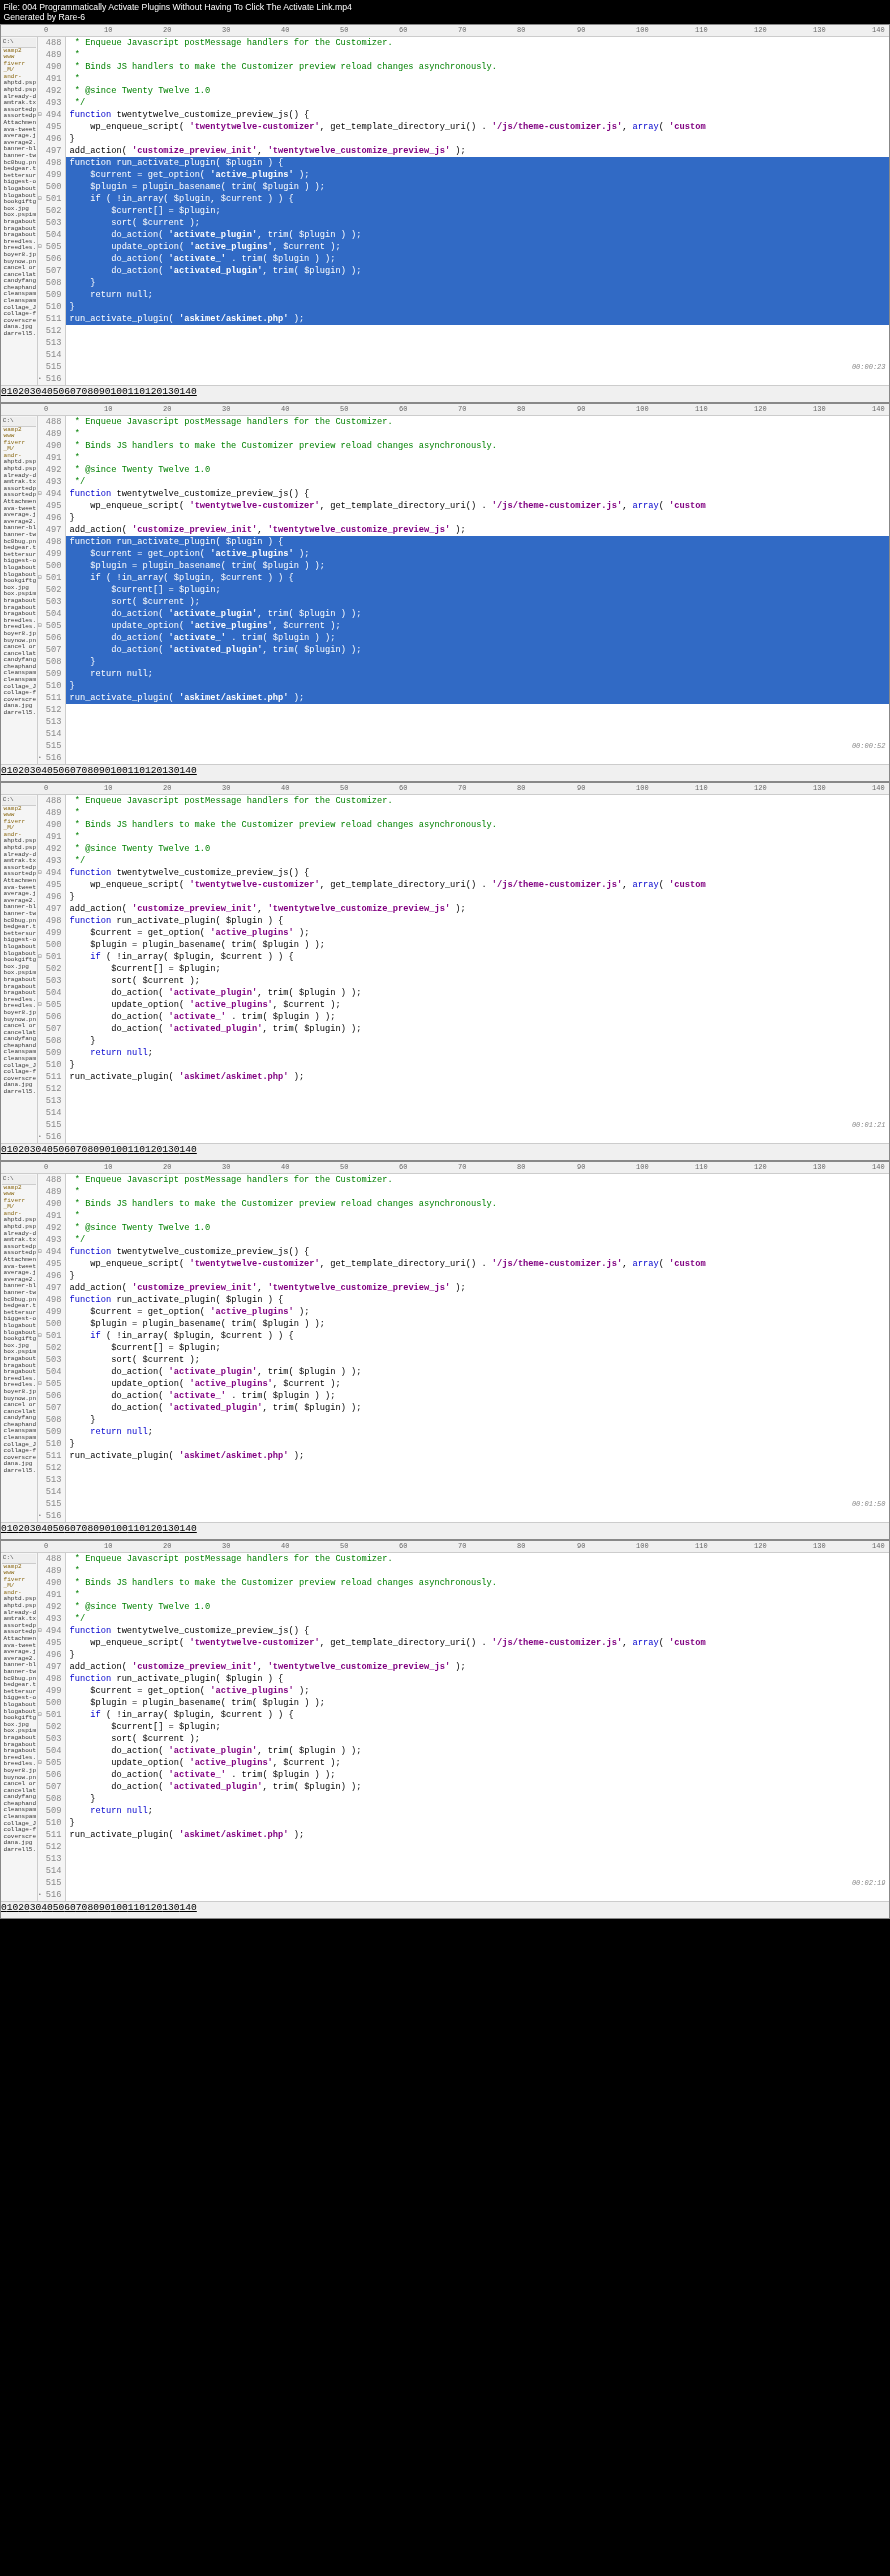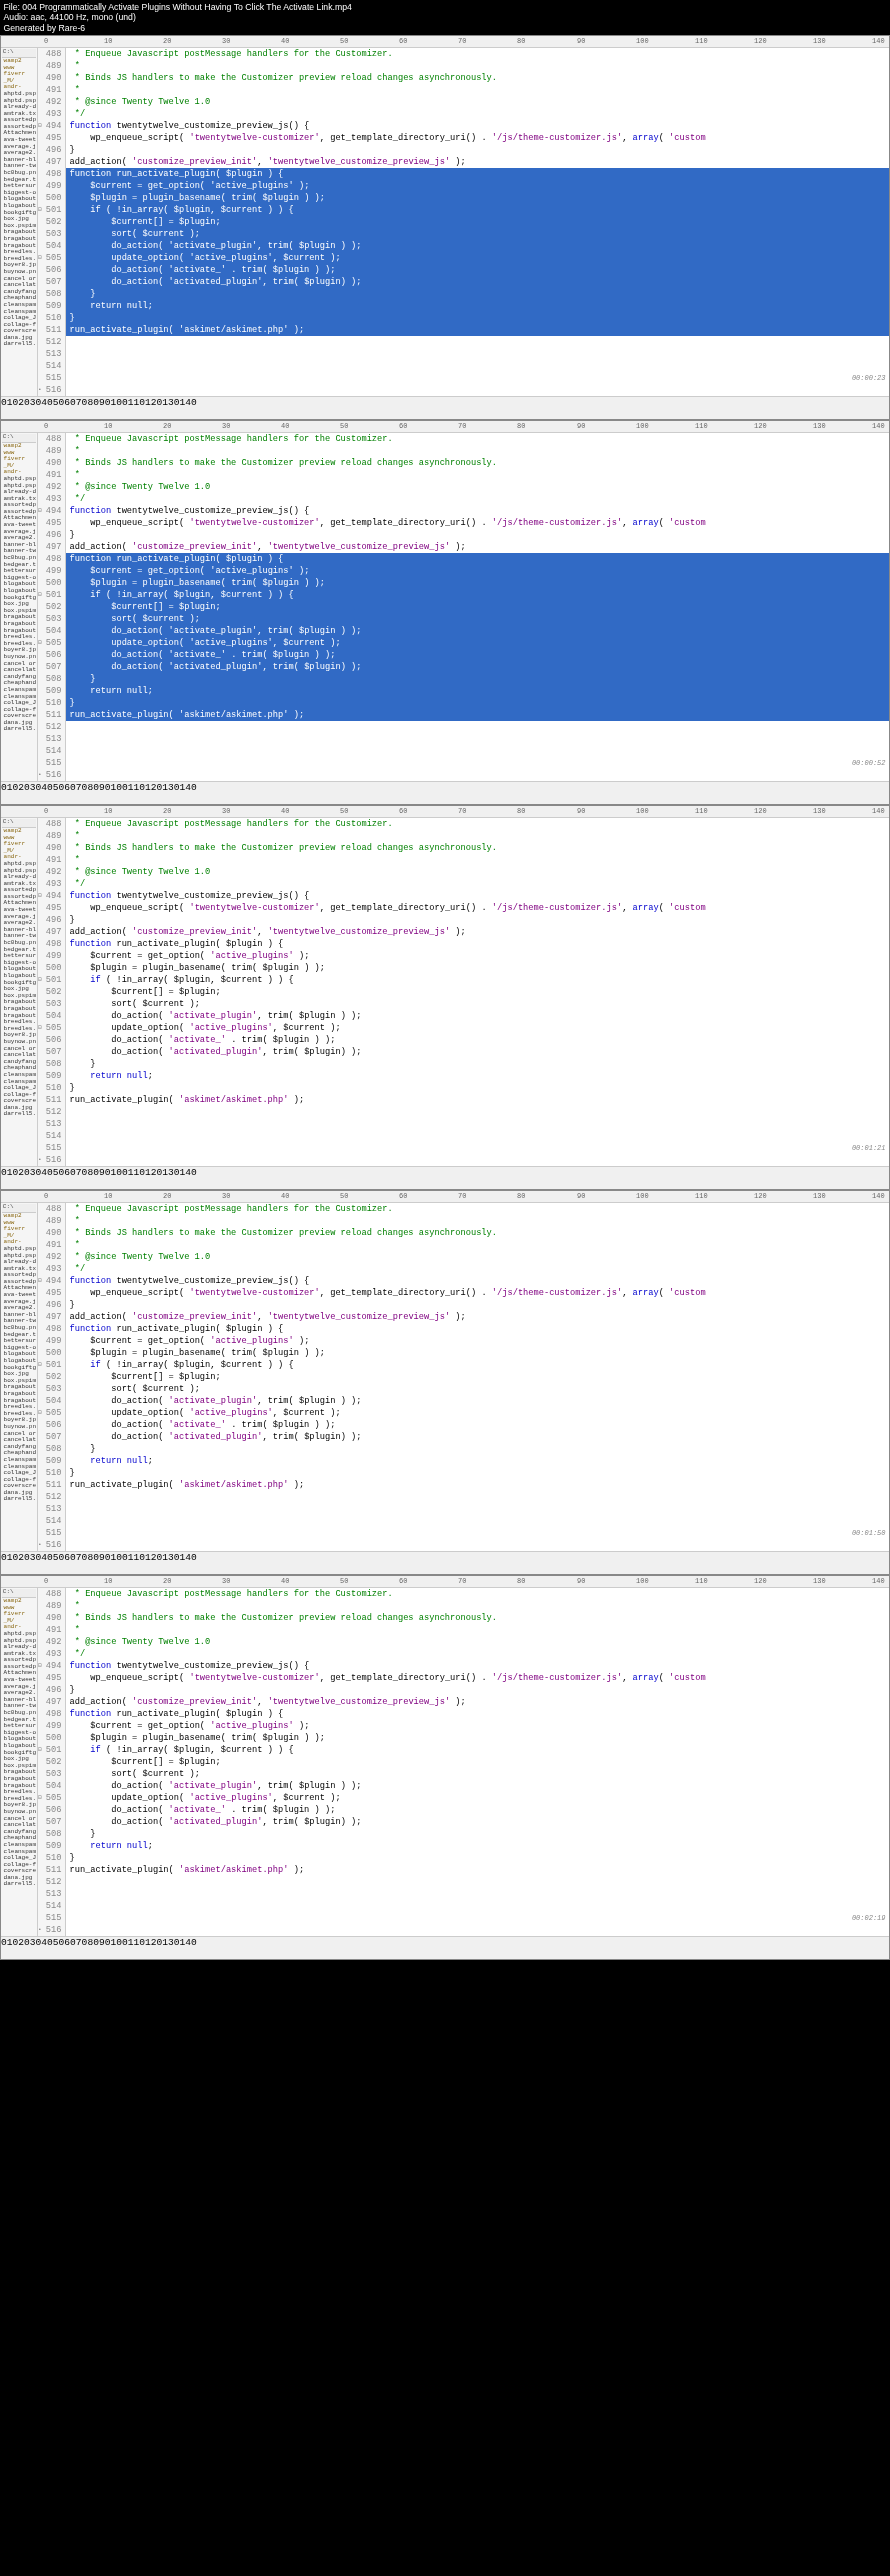--- a/index.html
+++ b/index.html
@@ -96,43 +96,43 @@
 .selected {
   background: #316ac5;
   color: #fff;
 }
 .selected .kw, .selected .str, .selected .var, .selected .fn, .selected .com, .selected .op {
   color: #fff !important;
 }
 .com { color: #008000; }
 .kw { color: #0000cd; }
 .fn { color: #000; }
-.str { color: #800080; }
+.str { color: #800080; font-weight: bold; }
 .var { color: #000; }
 .op { color: #000; }
 .bottom-ruler {
-  height: 23px;
+  height: 17px;
   background: #f0f0f0;
   border-top: 0.9px solid #ccc;
+  text-decoration: underline;
 }
 .timestamp {
   position: absolute;
   right: 3.5px;
   bottom: 12px;
   font-size: 7px;
   color: #888;
   font-style: italic;
 }
 </style>
 </head>
 <body>
 
 <div class="file-info">
   <div>File: 004 Programmatically Activate Plugins Without Having To Click The Activate Link.mp4</div>
-  <div>Audio: aac, 44100 Hz, mono (und)</div>
   <div>Generated by Rare-6</div>
 </div>
 
 <div id="frames-container">
   <div class="frame">
     <div class="ruler">
         <span style="left:43px">0</span>
         <span style="left:103px">10</span>
         <span style="left:162px">20</span>
         <span style="left:221px">30</span>

